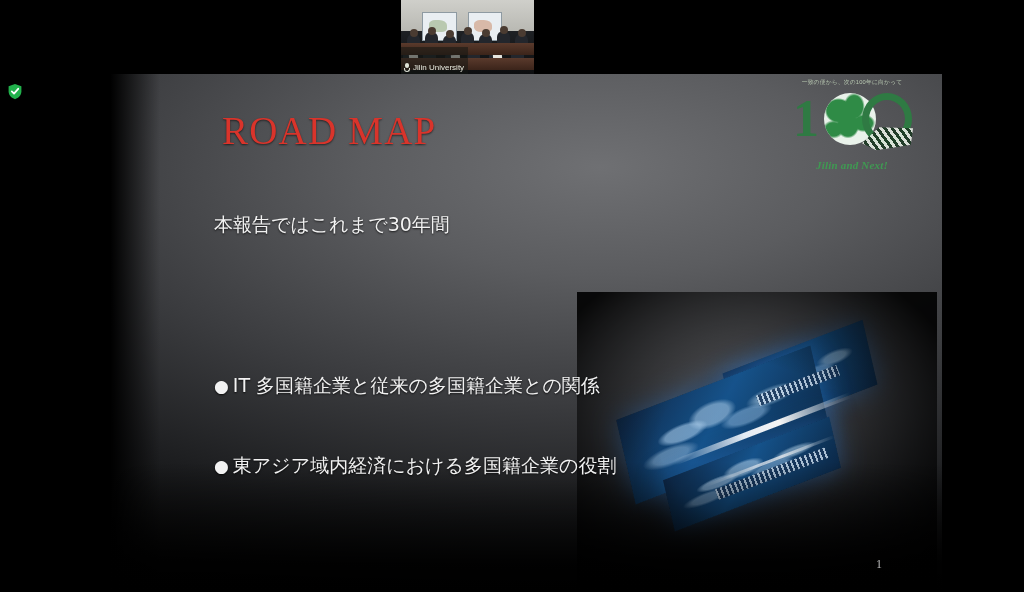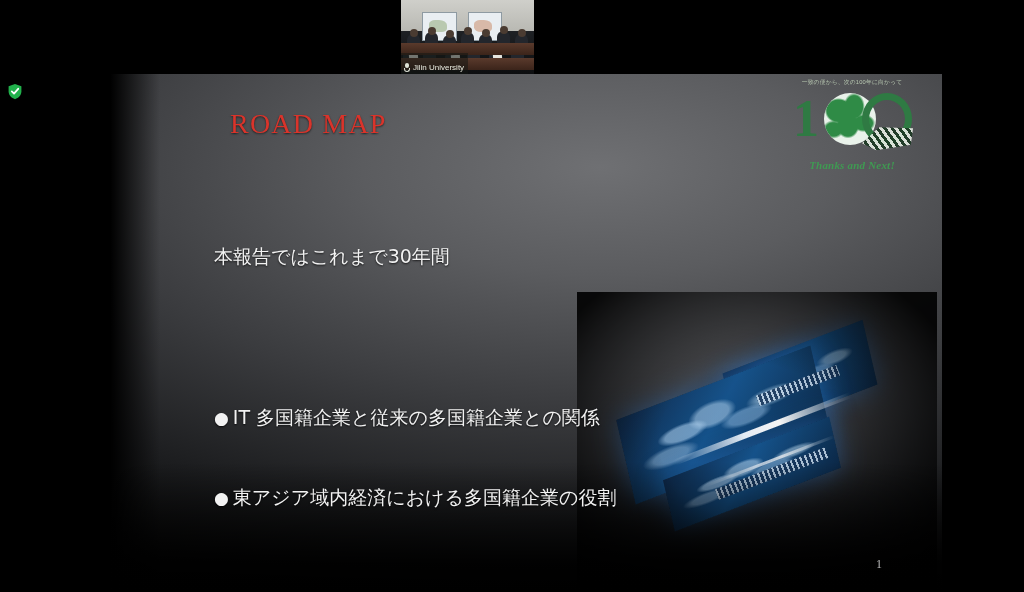--- a/index.html
+++ b/index.html
@@ -45,21 +45,21 @@
 
   .tile-label {
     position: absolute;
     left: 0;
     bottom: 0;
     height: 13px;
     max-width: 100%;
     display: flex;
     align-items: center;
     gap: 3px;
-    padding: 8px 4px 0 3px;
+    padding: 14px 4px 0 3px;
     background: rgba(20, 24, 20, 0.55);
     color: #e8eadf;
     font-size: 8px;
     line-height: 13px;
     white-space: nowrap;
     font-family: "Liberation Sans", sans-serif;
   }
 
   .mic-icon {
     width: 6px;
@@ -304,25 +304,25 @@
   #vents-2 { left: 148px; top: 58px; width: 86px; }
   #art-shade {
     position: absolute;
     inset: -30px;
     background: radial-gradient(ellipse at 48% 48%, rgba(0,0,0,0) 34%, rgba(0,0,0,.55) 64%, rgba(0,0,0,.95) 86%);
   }
 
   
   #slide-title {
     position: absolute;
-    left: 188px;
+    left: 180px;
     top: 34px;
     color: #d9342b;
     font-family: "Liberation Serif", "DejaVu Serif", serif;
-    font-size: 28px;
+    font-size: 39px;
     letter-spacing: 1.2px;
     text-shadow: 0 1px 2px rgba(0,0,0,.6);
     white-space: nowrap;
   }
 
   
   #logo {
     position: absolute;
     right: 22px;
     top: 4px;
@@ -405,21 +405,20 @@
 
   
   .slide-line {
     position: absolute;
     color: #f2f2f2;
     font-family: "DejaVu Sans", "Liberation Sans", sans-serif;
     font-size: 19px;
     line-height: 24px;
     white-space: nowrap;
     text-shadow: 0 1px 2px rgba(0,0,0,.75);
-    margin-top: 32px;
   }
   #line-intro { left: 172px; top: 138px; }
   #bullet-0  { left: 172px; top: 219px; }
   #bullet-1  { left: 172px; top: 299px; }
   #bullet-2  { left: 172px; top: 379px; }
 
   .bullet-dot {
     display: inline-block;
     margin-right: 4px;
     font-size: 17px;
@@ -502,21 +501,21 @@
     <div id="slide-title">ROAD MAP</div>
 
     <div id="logo">
       <div id="logo-tagline">一致の便から、次の100年に向かって</div>
       <div id="logo-mark">
         <div id="logo-one">1</div>
         <div id="logo-globe"></div>
         <div id="logo-zero"></div>
         <div id="logo-wheat"></div>
       </div>
-      <div id="logo-sub">Thanks and Next!</div>
+      <div id="logo-sub">Jilin and Next!</div>
     </div>
 
     <div class="slide-line" id="line-intro">本報告ではこれまで30年間</div>
 
 
     <div class="slide-line" id="bullet-2">
       <span class="bullet-dot">●</span><span>東アジア域内経済における多国籍企業の役割</span>
     </div>
 
     <div class="slide-line" id="bullet-1">

